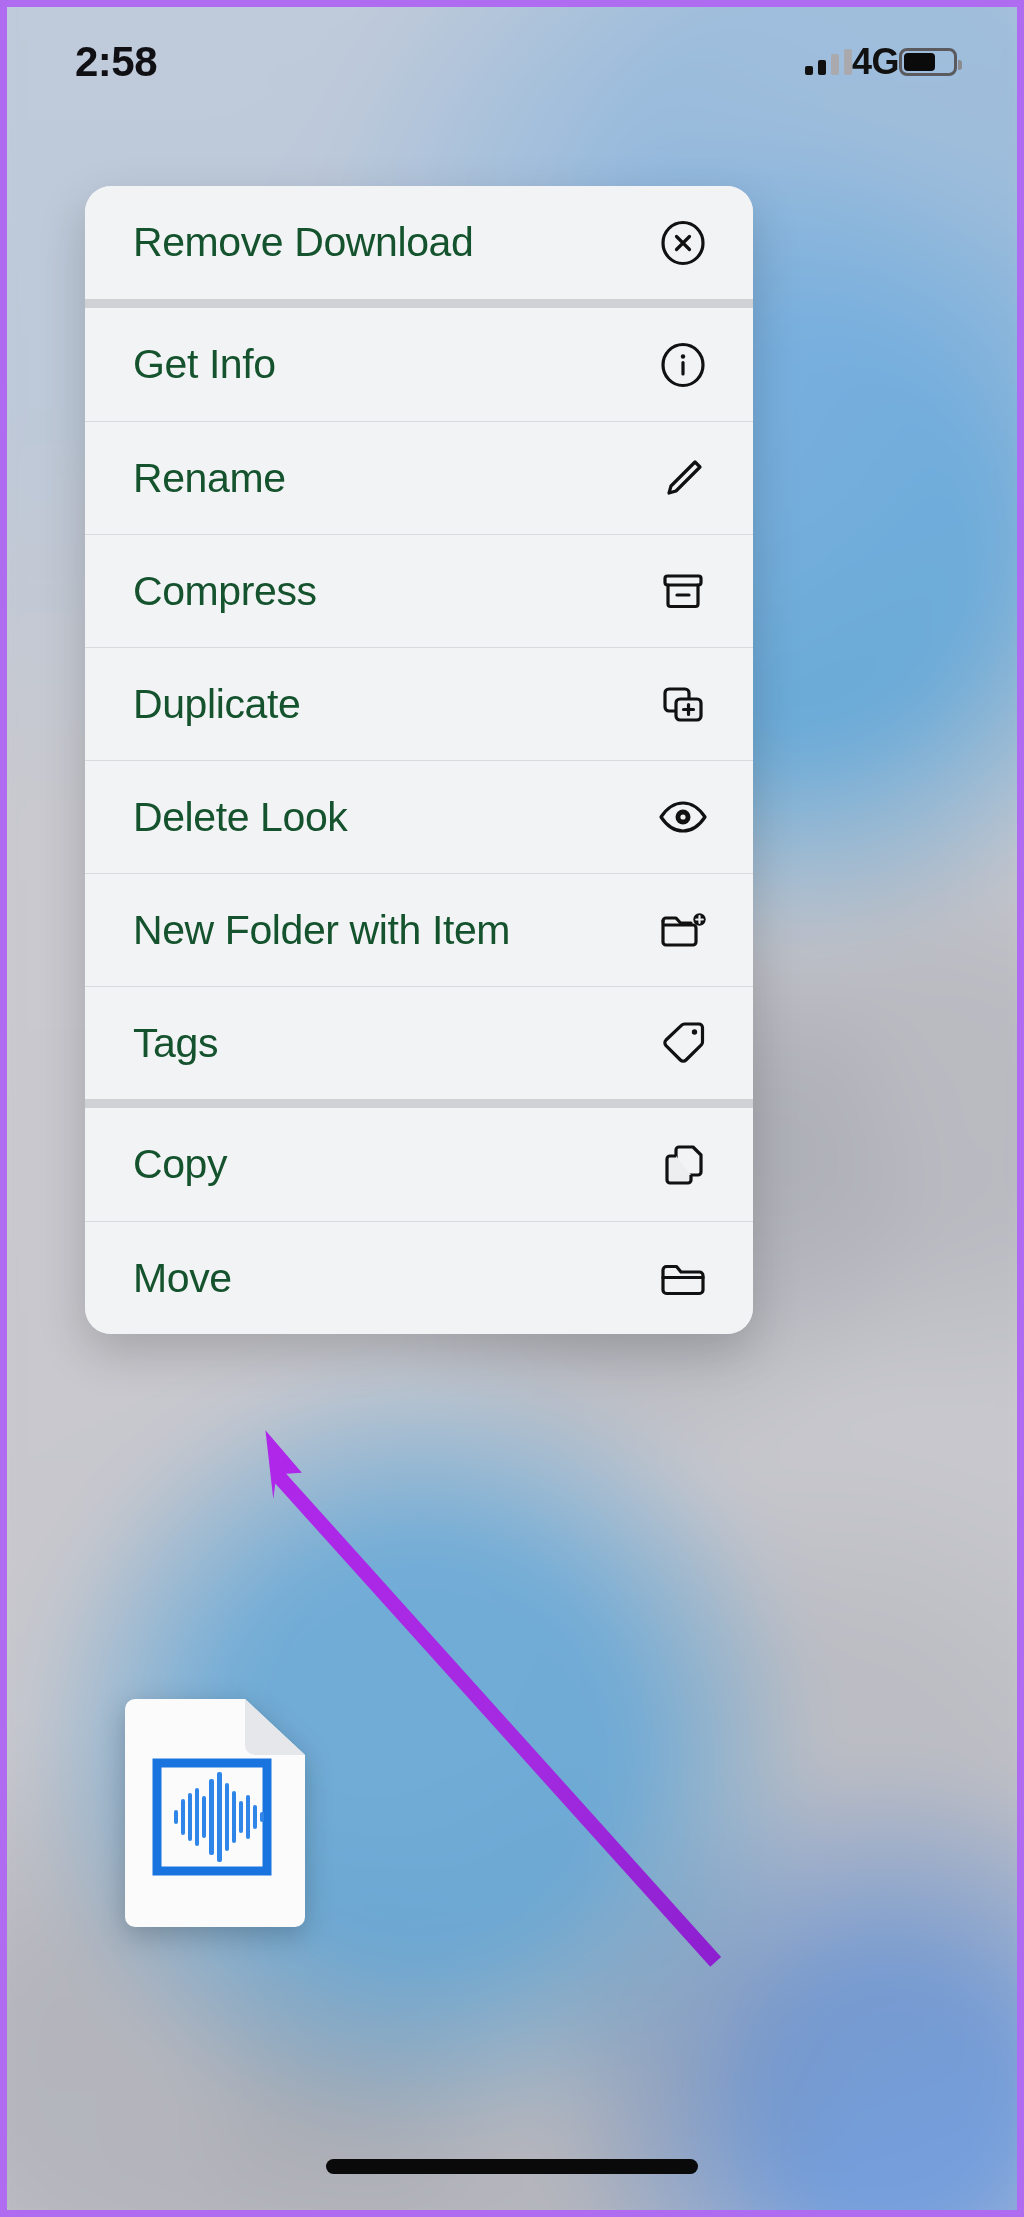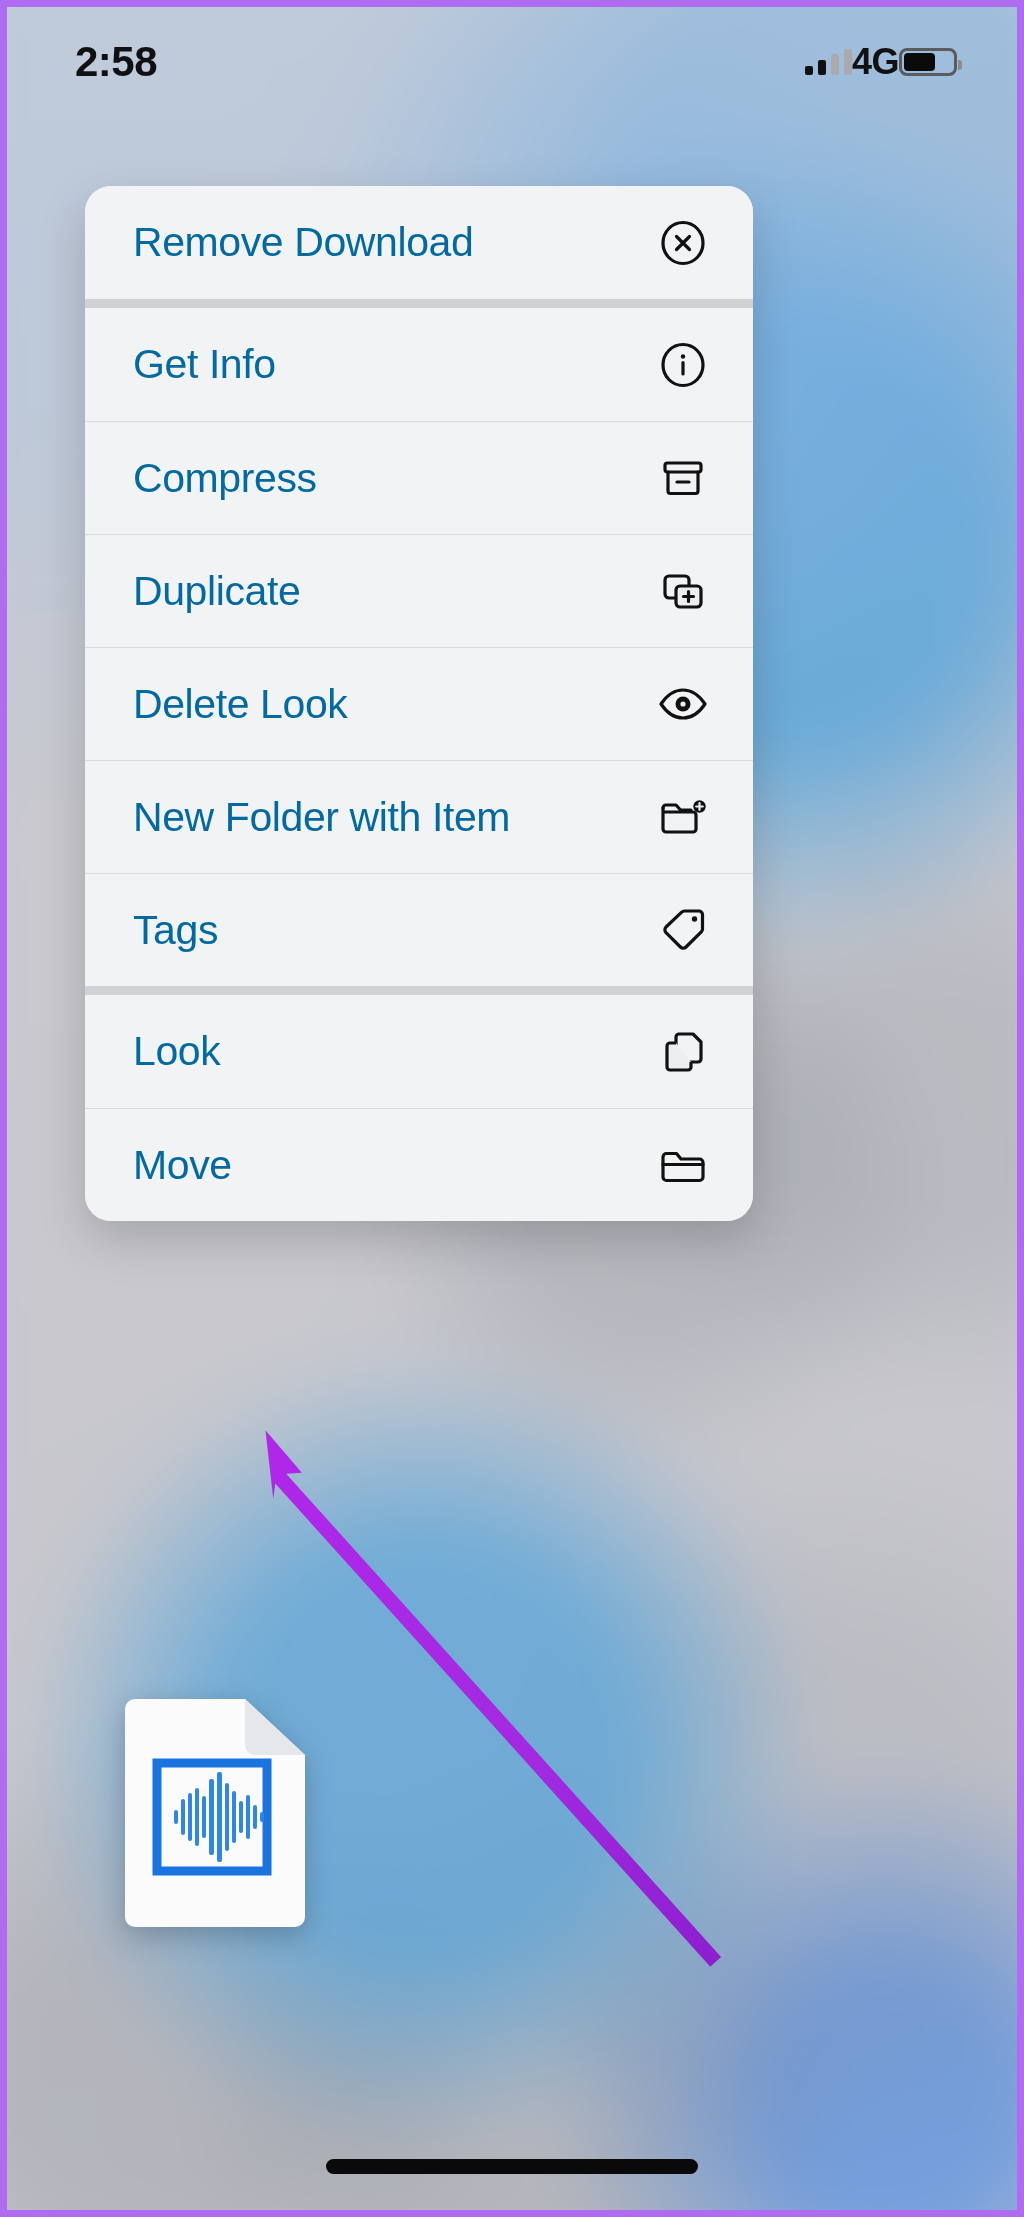--- a/index.html
+++ b/index.html
@@ -112,21 +112,21 @@
     height: 113px;
     display: flex;
     align-items: center;
     justify-content: space-between;
     padding: 0 44px 0 48px;
     background: rgba(242,243,245,0.92);
   }
   .menu-item + .menu-item { border-top: 1.5px solid #d9dadd; }
   .menu-label {
     font-size: 41px;
-    color: #0369a1;
+    color: #14532d;
     letter-spacing: -0.4px;
     white-space: nowrap;
   }
   .menu-label.destructive { color: #e8483a; }
   .menu-icon { width: 52px; height: 52px; flex: 0 0 52px; display: block; }
   .menu-icon svg { width: 100%; height: 100%; display: block; }
 
   
   #file-item {
     position: absolute;
@@ -207,20 +207,28 @@
         <span class="menu-label">Get Info</span>
         <span class="menu-icon">
           <svg viewBox="0 0 52 52" fill="none" stroke="#111" stroke-width="3.2" stroke-linecap="round">
             <ellipse cx="26" cy="26" rx="20" ry="20.5"></ellipse>
             <circle cx="26" cy="17.5" r="2.2" fill="#111" stroke="none"></circle>
             <path d="M26 23.5 V35"></path>
           </svg>
         </span>
       </div>
 
+      <div class="menu-item">
+        <span class="menu-label">Rename</span>
+        <span class="menu-icon">
+          <svg viewBox="0 0 52 52" fill="none" stroke="#111" stroke-width="3.2" stroke-linecap="round" stroke-linejoin="round">
+            <path d="M38 10 L43 15 L19 39 L12 41 L14 34 Z"></path>
+          </svg>
+        </span>
+      </div>
 
       <div class="menu-item">
         <span class="menu-label">Compress</span>
         <span class="menu-icon">
           <svg viewBox="0 0 52 52" fill="none" stroke="#111" stroke-width="3.2" stroke-linecap="round" stroke-linejoin="round">
             <rect x="8" y="11" width="36" height="9" rx="2.5"></rect>
             <path d="M11 20 V39 a2.5 2.5 0 0 0 2.5 2.5 H38.5 A2.5 2.5 0 0 0 41 39 V20"></path>
             <path d="M20 30 H32"></path>
           </svg>
         </span>
@@ -268,21 +276,21 @@
             <circle cx="37.5" cy="15" r="2.7" fill="#111" stroke="none"></circle>
           </svg>
         </span>
       </div>
 
     </div>
 
     <div class="menu-group">
 
       <div class="menu-item">
-        <span class="menu-label">Look</span>
+        <span class="menu-label">Copy</span>
         <span class="menu-icon">
           <svg viewBox="0 0 52 52" fill="none" stroke="#111" stroke-width="3.2" stroke-linejoin="round">
             <path d="M22 8 H36 L44 16 V33 a3 3 0 0 1 -3 3 H22 a3 3 0 0 1 -3 -3 V11 a3 3 0 0 1 3 -3 Z"></path>
             <path d="M19 17 H13 a3 3 0 0 0 -3 3 V41 a3 3 0 0 0 3 3 H31 a3 3 0 0 0 3 -3 V36" fill="#eceef0"></path>
           </svg>
         </span>
       </div>
 
       <div class="menu-item">
         <span class="menu-label">Move</span>

